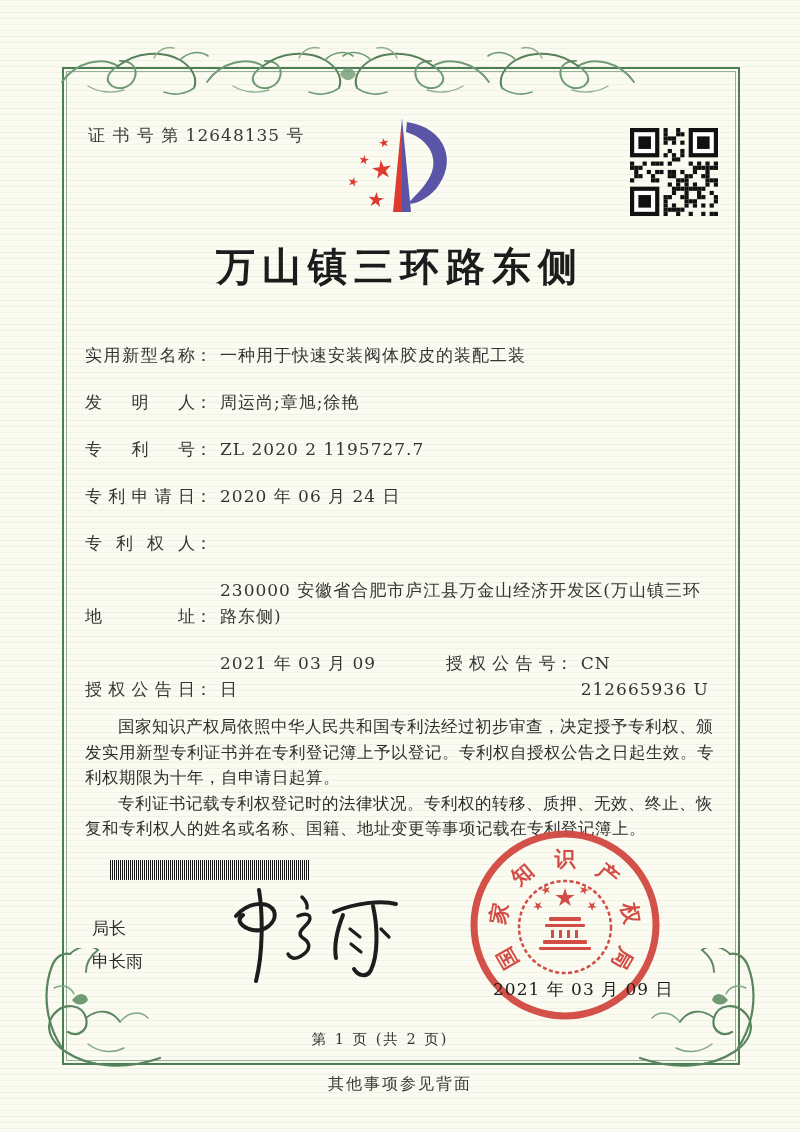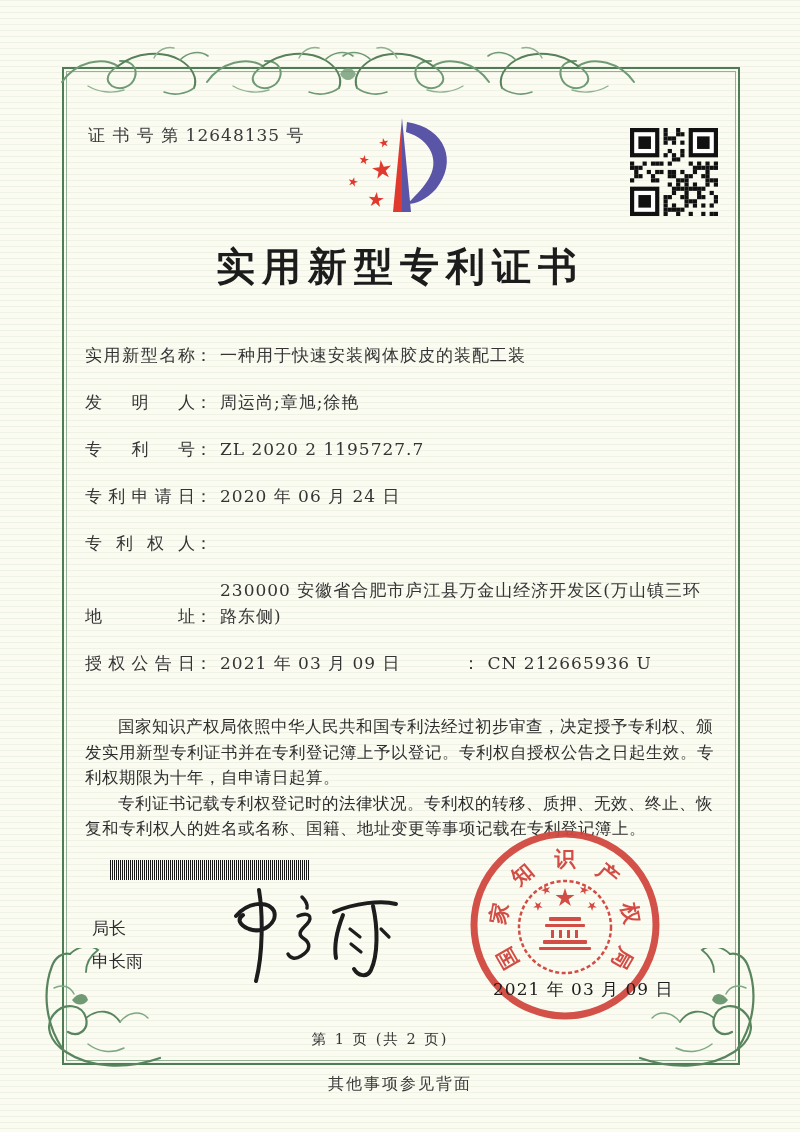--- a/index.html
+++ b/index.html
@@ -231,21 +231,21 @@
         <rect x="8.380952380952381" y="8.380952380952381" width="12.571428571428573" height="12.571428571428573" fill="#111"></rect>
         <rect x="58.66666666666667" y="0" width="29.333333333333336" height="29.333333333333336" fill="#111"></rect>
         <rect x="62.85714285714286" y="4.190476190476191" width="20.952380952380953" height="20.952380952380953" fill="#fff"></rect>
         <rect x="67.04761904761905" y="8.380952380952381" width="12.571428571428573" height="12.571428571428573" fill="#111"></rect>
         <rect x="0" y="58.66666666666667" width="29.333333333333336" height="29.333333333333336" fill="#111"></rect>
         <rect x="4.190476190476191" y="62.85714285714286" width="20.952380952380953" height="20.952380952380953" fill="#fff"></rect>
         <rect x="8.380952380952381" y="67.04761904761905" width="12.571428571428573" height="12.571428571428573" fill="#111"></rect>
       </g>
     </svg>
 
-  <div class="title">实用新型专利证书</div>
+  <div class="title">万山镇三环路东侧</div>
 
   <div class="fields">
     <div class="frow">
       <span class="flabel">实用新型名称</span>
         <span class="fcolon">：</span>
       <span class="fvalue">一种用于快速安装阀体胶皮的装配工装</span>
     </div>
     <div class="frow">
       <span class="flabel">发明人</span>
         <span class="fcolon">：</span>
@@ -268,20 +268,21 @@
     <div class="frow">
       <span class="flabel">地址</span>
         <span class="fcolon">：</span>
       <span class="fvalue">230000 安徽省合肥市庐江县万金山经济开发区(万山镇三环路东侧)</span>
     </div>
     <div class="frow">
       <span class="flabel">授权公告日</span>
         <span class="fcolon">：</span>
       <span class="fvalue">2021 年 03 月 09 日</span>
       <span class="pair2">
+        <span class="flabel">授权公告号</span>
           <span class="fcolon">：</span>
         <span class="fvalue">CN 212665936 U</span>
       </span>
     </div>
   </div>
 
   <div class="paras">
     <p>国家知识产权局依照中华人民共和国专利法经过初步审查，决定授予专利权、颁发实用新型专利证书并在专利登记簿上予以登记。专利权自授权公告之日起生效。专利权期限为十年，自申请日起算。</p>
     <p>专利证书记载专利权登记时的法律状况。专利权的转移、质押、无效、终止、恢复和专利权人的姓名或名称、国籍、地址变更等事项记载在专利登记簿上。</p>
   </div>

